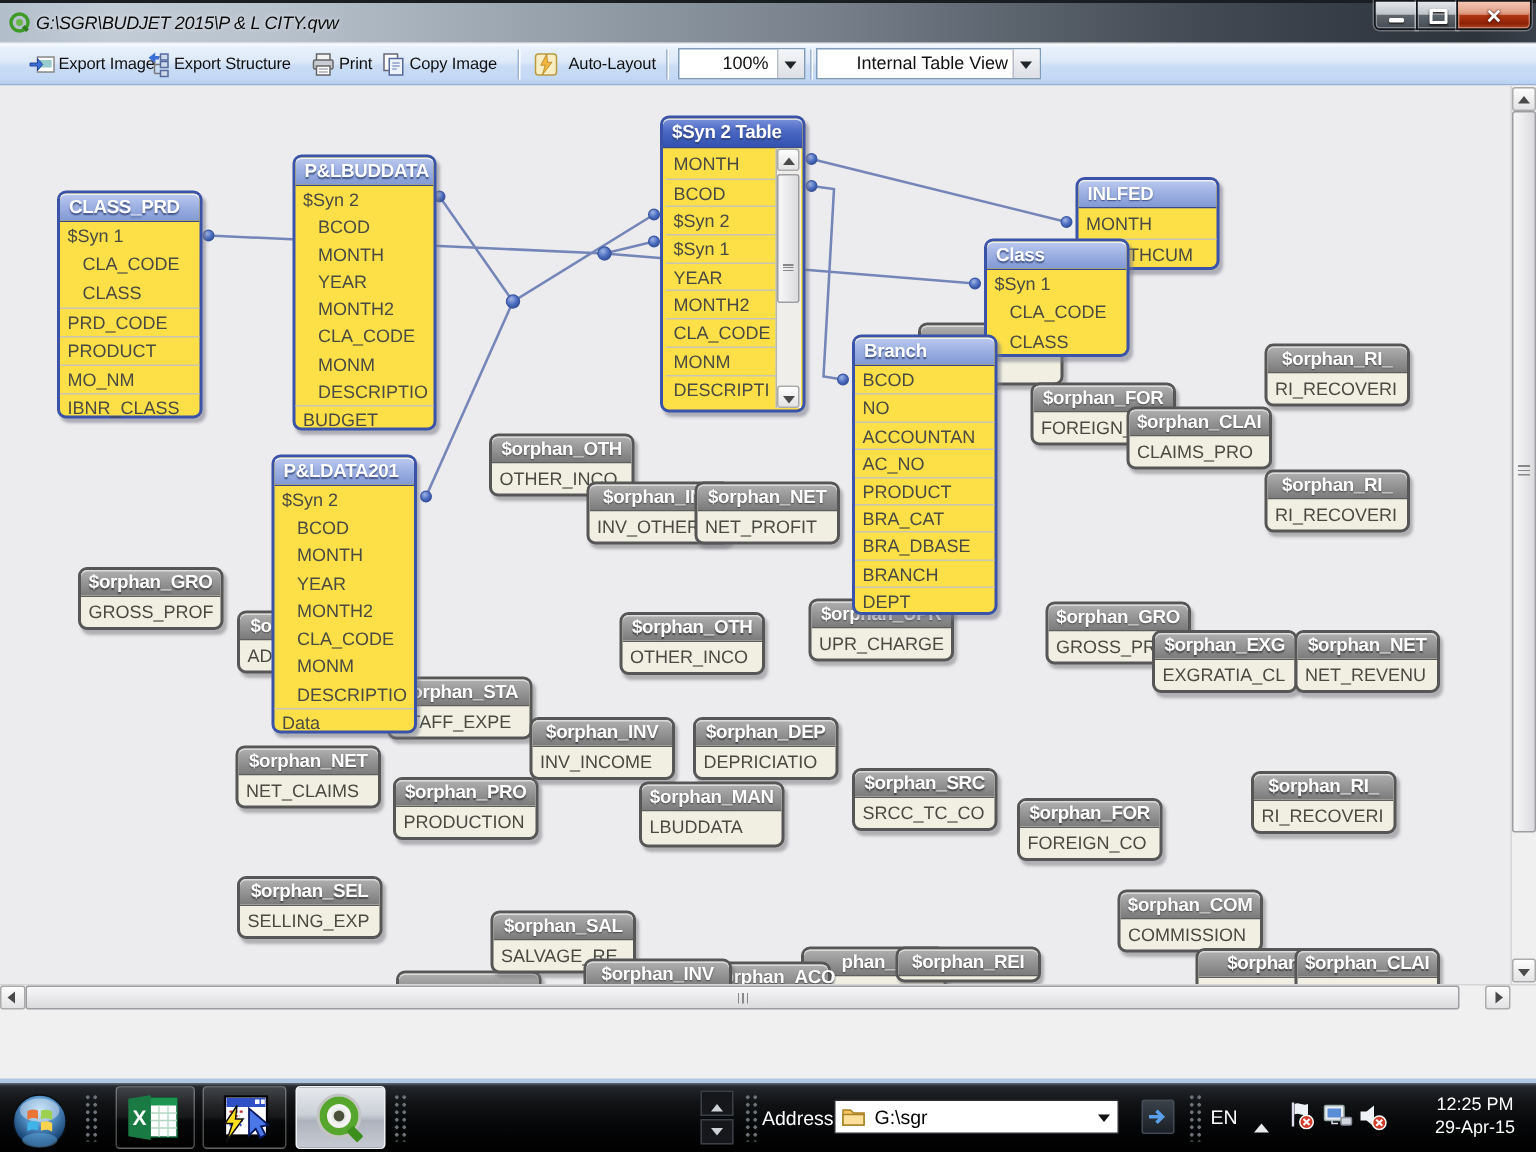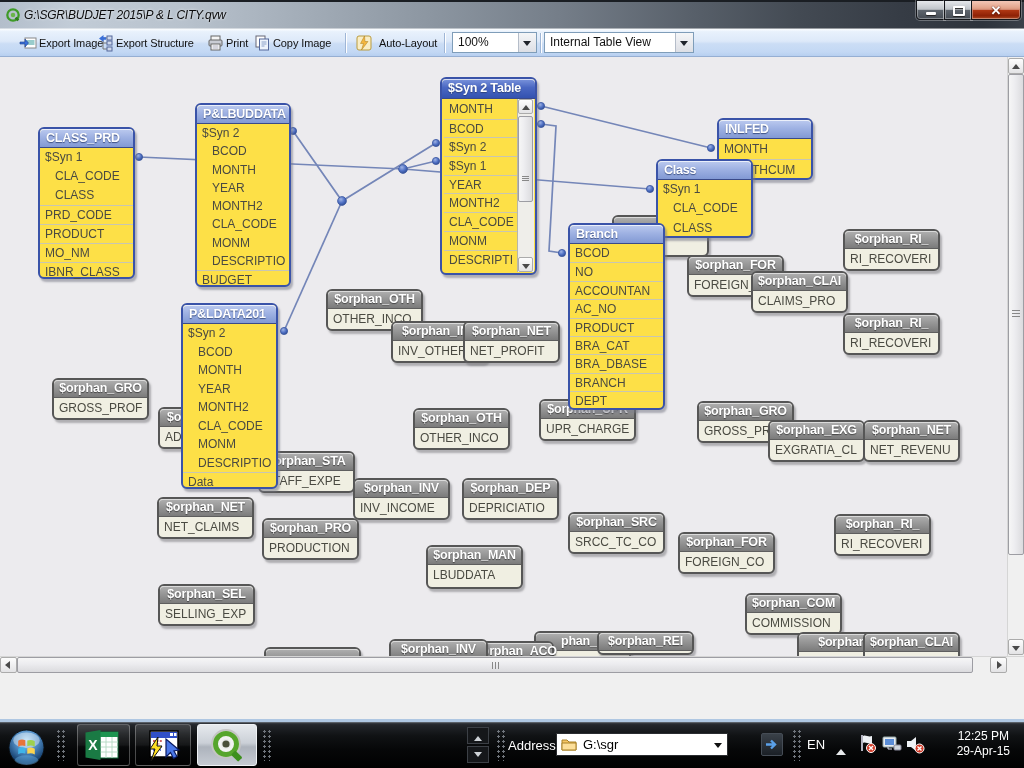--- a/index.html
+++ b/index.html
@@ -18,21 +18,21 @@
 .cap .gl{position:absolute;left:1px;top:1px;right:1px;height:8px;background:rgba(255,255,255,.35);}
 #bmin span{position:absolute;left:9px;top:11px;width:10px;height:3px;background:#fff;box-shadow:0 1px 1px #222;border-radius:1px;}
 #bmax span{position:absolute;left:8px;top:5px;width:8px;height:6px;border:2px solid #fff;box-shadow:0 1px 1px #222,inset 0 1px 1px #222;background:transparent;border-radius:1px;}
 #bcls span{position:absolute;left:0;top:2px;width:100%;text-align:center;color:#fff;font-size:13px;font-weight:bold;text-shadow:0 1px 2px #5a1405,0 0 1px #5a1405;}
 
 #tool{position:absolute;left:0;top:29px;width:1024px;height:28px;
  background:linear-gradient(#FBFDFF 0%,#E8F1FC 10%,#DDE9F9 45%,#CBDDF5 55%,#C3D8F4 85%,#B7CFF0 100%);
  border-bottom:1px solid #96AFD3;box-sizing:border-box;font-size:11px;letter-spacing:-.1px;color:#111;}
 .titem{position:absolute;top:5px;height:18px;line-height:18px;white-space:nowrap;}
 .tsep{position:absolute;top:4px;width:1px;height:20px;background:#9FB6D6;box-shadow:1px 0 0 #fff;}
-.combo{position:absolute;top:3px;height:21px;background:#fff;border:1px solid #7F9DB9;box-sizing:border-box;font-size:12px;letter-spacing:0;line-height:19px;}
+.combo{position:absolute;top:3px;height:21px;background:#fff;border:1px solid #7F9DB9;box-sizing:border-box;font-size:12px;letter-spacing:0;line-height:19px;text-align:center;}
 .combo .ar{position:absolute;right:0;top:0;width:17px;height:19px;background:linear-gradient(#F5F6F8,#DDDFE5);border-left:1px solid #B5BDC9;}
 .combo .ar:after{content:"";position:absolute;left:4px;top:8px;border:4px solid transparent;border-top:5px solid #20242b;}
 
 #cv{position:absolute;left:0;top:57px;width:1024px;height:599px;background:#ECEBEE;overflow:hidden;}
 
 .tb,.ob{position:absolute;border-radius:6px;box-sizing:border-box;}
 .tb{border:2px solid #3A53A8;background:#fde047;box-shadow:2px 3px 2px rgba(120,122,135,.55);}
 .ob{border:2px solid #565656;background:#F0EFE2;box-shadow:2px 3px 2px rgba(115,115,120,.5);}
 .tb .h{height:18px;line-height:18px;background:linear-gradient(#BCCAEF 0%,#9FB2E3 45%,#8299D4 100%);border-bottom:1px solid #3A4A88;color:#fff;font-weight:bold;font-size:12.5px;letter-spacing:-.2px;text-align:left;padding-left:6px;border-radius:4px 4px 0 0;box-shadow:inset 0 1px 0 rgba(255,255,255,.7);text-shadow:0 1px 1px rgba(40,60,110,.8);}
 .tb .h.act{background:linear-gradient(#7B94DC 0%,#4A67C2 45%,#3352B0 100%);height:19px;line-height:19px;}
@@ -316,21 +316,21 @@
         <div class="r" style="--rh:20px">PRODUCTION</div>
       </div>
 <div class="ob" style="left:353px;top:421px;width:97px;height:42px">
         <div class="h">$orphan_INV</div>
         <div class="r" style="--rh:20px">INV_INCOME</div>
       </div>
 <div class="ob" style="left:462px;top:421px;width:97px;height:42px">
         <div class="h">$orphan_DEP</div>
         <div class="r" style="--rh:20px">DEPRICIATIO</div>
       </div>
-<div class="ob" style="left:426px;top:488px;width:97px;height:44px">
+<div class="ob" style="left:426px;top:464px;width:97px;height:44px">
         <div class="h">$orphan_MAN</div>
         <div class="r" style="--rh:20px">LBUDDATA</div>
       </div>
 <div class="ob" style="left:568px;top:455px;width:97px;height:42px">
         <div class="h">$orphan_SRC</div>
         <div class="r" style="--rh:20px">SRCC_TC_CO</div>
       </div>
 <div class="ob" style="left:678px;top:475px;width:97px;height:42px">
         <div class="h">$orphan_FOR</div>
         <div class="r" style="--rh:20px">FOREIGN_CO</div>
@@ -338,20 +338,24 @@
 <div class="ob" style="left:834px;top:457px;width:97px;height:42px">
         <div class="h">$orphan_RI_</div>
         <div class="r" style="--rh:20px">RI_RECOVERI</div>
       </div>
 <div class="ob" style="left:158px;top:527px;width:97px;height:42px">
         <div class="h">$orphan_SEL</div>
         <div class="r" style="--rh:20px">SELLING_EXP</div>
       </div>
 <div class="ob" style="left:264px;top:590px;width:97px;height:42px">
         <div class="h"></div>
+      </div>
+<div class="ob" style="left:327px;top:550px;width:97px;height:42px">
+        <div class="h">$orphan_SAL</div>
+        <div class="r" style="--rh:20px">SALVAGE_RE</div>
       </div>
 <div class="ob" style="left:745px;top:536px;width:97px;height:42px">
         <div class="h">$orphan_COM</div>
         <div class="r" style="--rh:20px">COMMISSION</div>
       </div>
 
 <div class="ob" style="left:534px;top:574px;width:97px;height:42px">
         <div class="h" style="text-align:left;padding-left:25px">phan_</div>
       </div>
 <div class="ob" style="left:597px;top:574px;width:97px;height:24px">
@@ -442,21 +446,21 @@
  </svg>
 
  <div style="position:absolute;left:467px;top:5px;width:22px;height:17px;background:#15171a;border:1px solid #3c4046;box-sizing:border-box"></div>
  <div style="position:absolute;left:467px;top:24px;width:22px;height:17px;background:#15171a;border:1px solid #3c4046;box-sizing:border-box"></div>
  <div style="position:absolute;left:474px;top:10px;border:4px solid transparent;border-bottom:5px solid #cfd3d8"></div>
  <div style="position:absolute;left:474px;top:30px;border:4px solid transparent;border-top:5px solid #cfd3d8"></div>
  <div class="dots" style="left:262px"></div>
  <div class="dots" style="left:496px"></div>
  <div class="wtxt" style="left:508px;top:16px;font-size:13px">Address</div>
 
- <div style="position:absolute;left:556px;top:11px;width:172px;height:23px;background:#fff;border:1px solid #2a2c30;box-sizing:border-box;border-radius:1px">
+ <div style="position:absolute;left:556px;top:11px;width:190px;height:23px;background:#fff;border:1px solid #2a2c30;box-sizing:border-box;border-radius:1px">
   <svg style="position:absolute;left:4px;top:3px" width="16" height="15" viewBox="0 0 16 15">
           <path d="M1 3 L6 3 L8 5 L15 5 L15 13 L1 13 Z" fill="#f5c565" stroke="#a98126"></path>
           <path d="M1 6 L15 6 L15 13 L1 13 Z" fill="#fcdf9a" stroke="#a98126"></path>
         </svg>
   <div style="position:absolute;left:26px;top:3px;font-size:13px;color:#000">G:\sgr</div>
   <div style="position:absolute;right:5px;top:9px;border:4px solid transparent;border-top:5px solid #111"></div>
  </div>
 
  <div style="position:absolute;left:761px;top:11px;width:22px;height:23px;background:linear-gradient(#3a4149,#1b2026);border:1px solid #454c55;box-sizing:border-box;border-radius:2px">
   <svg width="20" height="21" viewBox="0 0 20 21">

